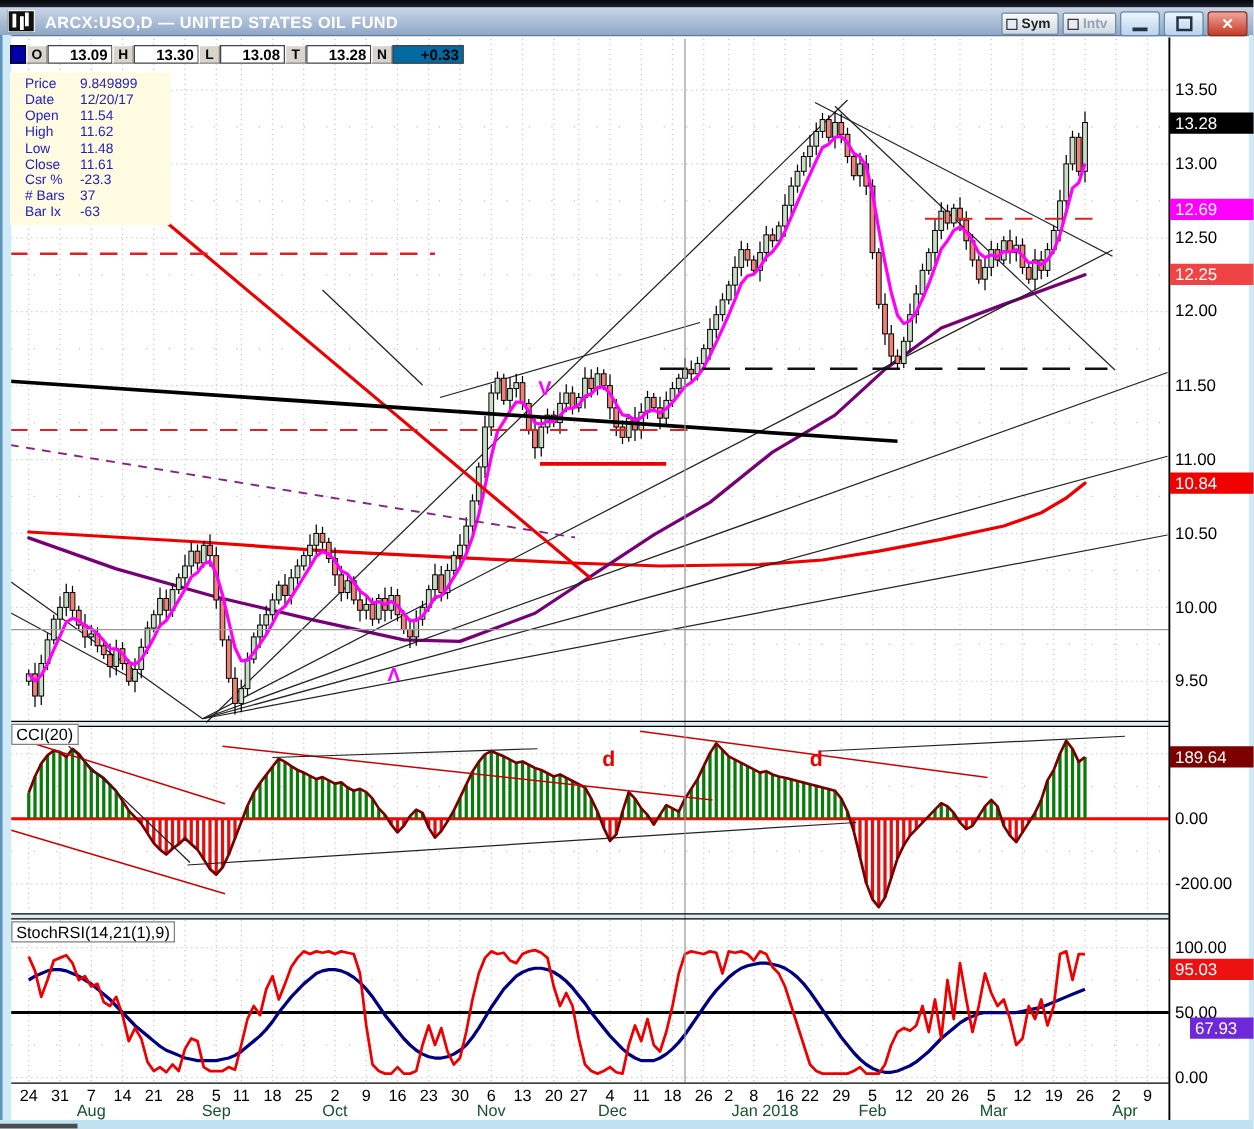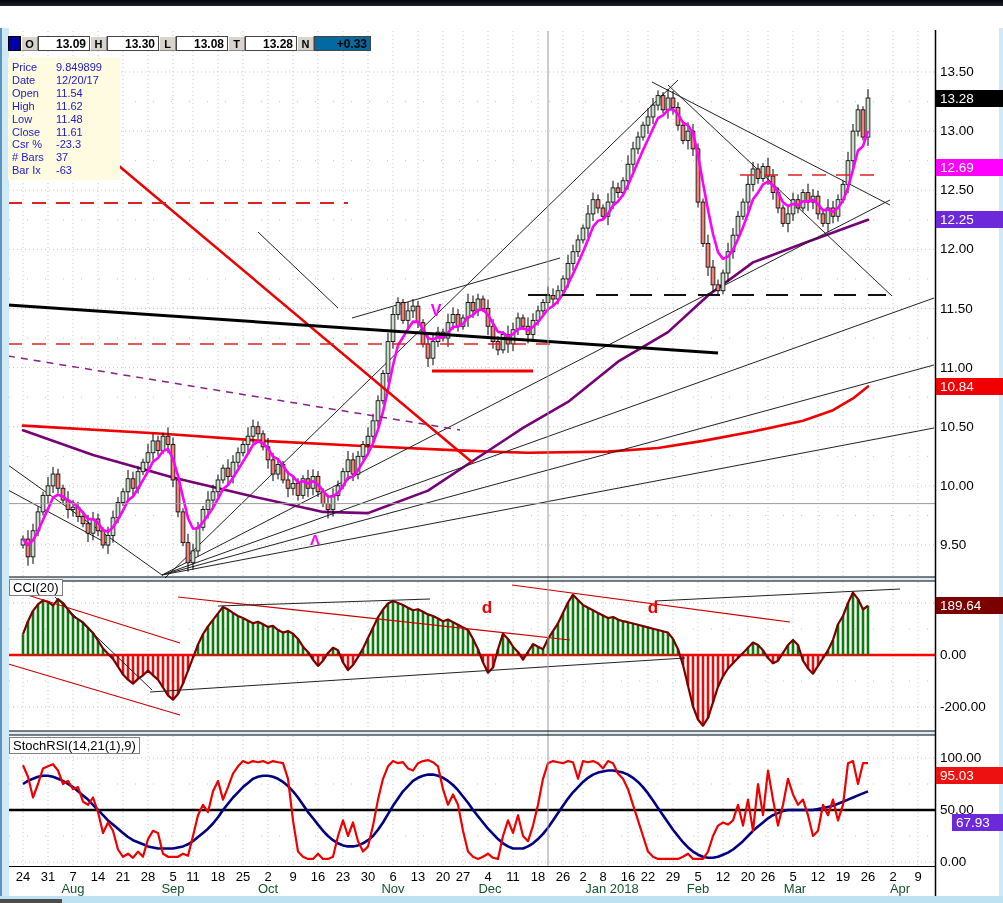--- a/index.html
+++ b/index.html
@@ -21,21 +21,21 @@
   svg text{font-family:"Liberation Sans",sans-serif;}
   .frameL{position:absolute;left:0;top:28px;width:7px;height:868px;background:#cfe9f7;border-left:2px solid #5d94bc;}
   .frameR{position:absolute;left:999px;top:28px;width:4px;height:868px;background:#cfe9f7;border-right:2px solid #5d94bc;}
   .frameB{position:absolute;left:0;top:896px;width:1003px;height:7px;background:#bfe2f2;border-bottom:2px solid #5d94bc;}
   .darknotch{position:absolute;left:0;top:899px;width:62px;height:4px;background:#4c4c4c;}
   .quote{position:absolute;left:8px;top:36px;height:15px;display:flex;align-items:stretch;z-index:5;}
   .qsq{width:11px;background:#0000a8;border:1px solid #000;}
   .qlab{width:15px;background:#d8d4cc;border:1px solid #888;border-top-color:#fff;border-left-color:#fff;font-size:11px;font-weight:bold;display:flex;align-items:center;justify-content:center;}
   .qval{width:47px;background:#fff;border:1px solid #444;font-size:12px;font-weight:bold;display:flex;align-items:center;justify-content:flex-end;padding-right:3px;}
   .qval.net{width:52px;}
-  .infobox{position:absolute;left:8px;top:58px;width:104px;background:#fffbe0;padding:3px 4px;z-index:4;font-size:11px;color:#2020c8;line-height:12.9px;}
+  .infobox{position:absolute;left:8px;top:58px;width:104px;background:#fffbe0;padding:3px 12px;z-index:4;font-size:11px;color:#2020c8;line-height:12.9px;}
   .infobox .lab{display:inline-block;width:44px;}
   .plabel{position:absolute;background:#fff;border:1px solid #808080;font-size:13px;color:#000;padding:0 3px;z-index:4;line-height:15px;}
   .tick{position:absolute;left:940px;font-size:13.5px;color:#000;z-index:3;}
   .marker{position:absolute;left:936px;width:64px;font-size:13.5px;color:#fff;padding-left:4px;z-index:4;line-height:17px;}
   .xday{position:absolute;width:24px;text-align:center;font-size:13px;color:#000;top:869px;z-index:3;}
   .xmon{position:absolute;width:60px;text-align:center;font-size:13px;color:#14532d;top:881px;z-index:3;}
 </style>
 </head>
 <body>
 
@@ -745,20 +745,43 @@
       <line x1="8" y1="577" x2="935" y2="577" stroke="#000" stroke-width="1"></line>
       <line x1="8" y1="581" x2="935" y2="581" stroke="#000" stroke-width="1"></line>
       <line x1="8" y1="731" x2="935" y2="731" stroke="#000" stroke-width="1"></line>
       <line x1="8" y1="735" x2="935" y2="735" stroke="#000" stroke-width="1"></line>
       <line x1="8" y1="866.5" x2="935" y2="866.5" stroke="#000" stroke-width="1"></line>
       <line x1="935.5" y1="30" x2="935.5" y2="896" stroke="#000" stroke-width="1.5"></line>
       <line x1="7.5" y1="30" x2="7.5" y2="896" stroke="#000" stroke-width="1"></line>
     </svg>
 
   <div class="topstrip"></div>
+  <div class="titlebar">
+    <div class="appicon"></div>
+    <div class="title">ARCX:USO,D — UNITED STATES OIL FUND</div>
+    <div class="btns">
+      <div class="sbtn">
+          <span class="sq"></span>
+          <span>Sym</span>
+        </div>
+      <div class="sbtn dis">
+          <span class="sq"></span>
+          <span>Intv</span>
+        </div>
+      <div class="wbtn">
+          <div class="gmin"></div>
+        </div>
+      <div class="wbtn">
+          <div class="gbox"></div>
+        </div>
+      <div class="wbtn close">
+          <span>✕</span>
+        </div>
+    </div>
+  </div>
 
   <div class="quote" id="quotebar">
       <div class="qsq"></div>
       <div class="qlab">O</div>
       <div class="qval">13.09</div>
       <div class="qlab">H</div>
       <div class="qval">13.30</div>
       <div class="qlab">L</div>
       <div class="qval">13.08</div>
       <div class="qlab">T</div>
@@ -791,21 +814,21 @@
       <div class="tick" style="top: 418.75px;">10.50</div>
       <div class="tick" style="top: 477.875px;">10.00</div>
       <div class="tick" style="top: 537px;">9.50</div>
       <div class="tick" style="top: 647px;">0.00</div>
       <div class="tick" style="top: 699px;">-200.00</div>
       <div class="tick" style="top: 750px;">100.00</div>
       <div class="tick" style="top: 802px;">50.00</div>
       <div class="tick" style="top: 854px;">0.00</div>
       <div class="marker" style="top: 89.515px; background: rgb(0, 0, 0);">13.28</div>
       <div class="marker" style="top: 159.282px; background: rgb(255, 0, 255);">12.69</div>
-      <div class="marker" style="top: 211.312px; background: #6d28d9;">12.25</div>
+      <div class="marker" style="top: 211.312px; background: #ef4444;">12.25</div>
       <div class="marker" style="top: 378.045px; background: rgb(240, 0, 0);">10.84</div>
       <div class="marker" style="top: 597.194px; background: rgb(123, 0, 0);">189.64</div>
       <div class="marker" style="top: 754.669px; background: rgb(238, 17, 17); margin-top: 12px;">95.03</div>
       <div class="marker" style="top: 814px; background: #6d28d9; margin-left: 16px;">67.93</div>
       <div class="xday" style="left: 11px;">24</div>
       <div class="xday" style="left: 36px;">31</div>
       <div class="xday" style="left: 61px;">7</div>
       <div class="xday" style="left: 86px;">14</div>
       <div class="xday" style="left: 111px;">21</div>
       <div class="xday" style="left: 136px;">28</div>

